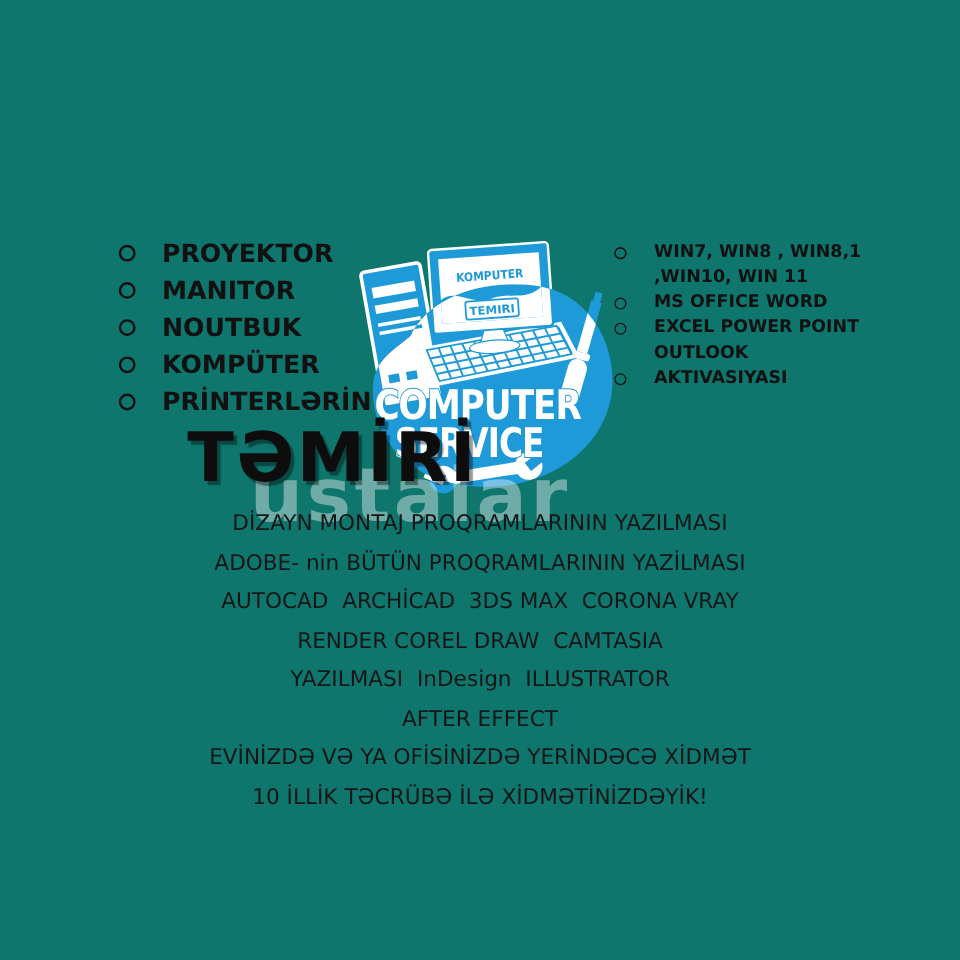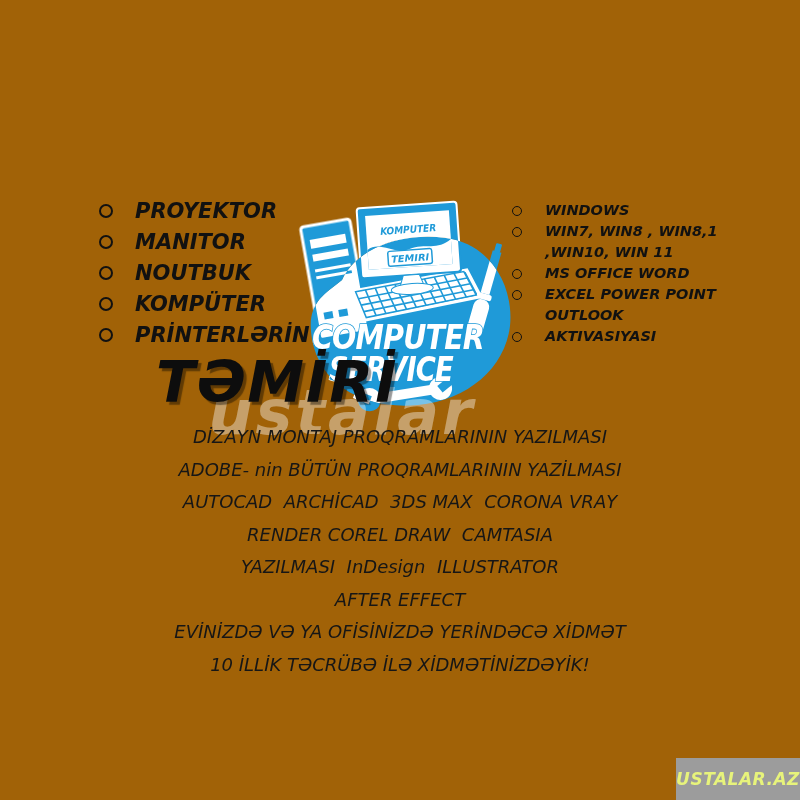--- a/index.html
+++ b/index.html
@@ -1,18 +1,18 @@
 <!DOCTYPE html>
 <html><head>
 <meta charset="utf-8">
 <style>
   html,body{margin:0;padding:0;}
   body{width:800px;height:800px;background:#fff;overflow:hidden;
        font-family:"DejaVu Sans","Liberation Sans",sans-serif;}
-  .canvas{position:relative;width:800px;height:800px;background:#a16207;font-style:italic;}
+  .canvas{position:relative;width:800px;height:800px;background:#0f766e;}
 
   
   .left-list{position:absolute;left:99px;top:195px;z-index:3;}
   .l-row{display:flex;align-items:center;height:31px;}
   .l-bullet{width:10px;height:10px;border:2px solid #111;border-radius:50%;
             margin-right:22px;flex:0 0 auto;}
   .l-label{font-size:21px;font-weight:bold;color:#111;white-space:pre;}
   .big-title{position:absolute;left:156px;top:349px;font-size:57px;font-weight:bold;
              letter-spacing:2px;color:#0d0d0d;z-index:3;
              text-shadow:3px 3px 1px rgba(0,0,0,0.40);}
@@ -146,21 +146,20 @@
     <g class="outside" mask="url(#outMask)">
         <use href="#art"></use>
       </g>
   </svg>
 
   <div class="wm-center">ustalar</div>
 
   <div class="right-list">
     <div class="r-item">
       <span class="r-bullet"></span>
-      <div class="r-line">WINDOWS</div>
     </div>
     <div class="r-item">
       <span class="r-bullet"></span>
       <div class="r-line">WIN7, WIN8 , WIN8,1</div>
       <div class="r-line">,WIN10, WIN 11</div>
     </div>
     <div class="r-item">
       <span class="r-bullet"></span>
       <div class="r-line">MS OFFICE WORD</div>
     </div>
@@ -179,17 +178,14 @@
     <div class="svc-line">DİZAYN MONTAJ PROQRAMLARININ YAZILMASI</div>
     <div class="svc-line">ADOBE- nin BÜTÜN PROQRAMLARININ YAZİLMASI</div>
     <div class="svc-line">AUTOCAD  ARCHİCAD  3DS MAX  CORONA VRAY</div>
     <div class="svc-line">RENDER COREL DRAW  CAMTASIA</div>
     <div class="svc-line">YAZILMASI  InDesign  ILLUSTRATOR</div>
     <div class="svc-line">AFTER EFFECT</div>
     <div class="svc-line">EVİNİZDƏ VƏ YA OFİSİNİZDƏ YERİNDƏCƏ XİDMƏT</div>
     <div class="svc-line">10 İLLİK TƏCRÜBƏ İLƏ XİDMƏTİNİZDƏYİK!</div>
   </div>
 
-  <div class="badge">
-    <span class="badge-text">USTALAR.AZ</span>
-  </div>
 
 </div>
 
 </body></html>

